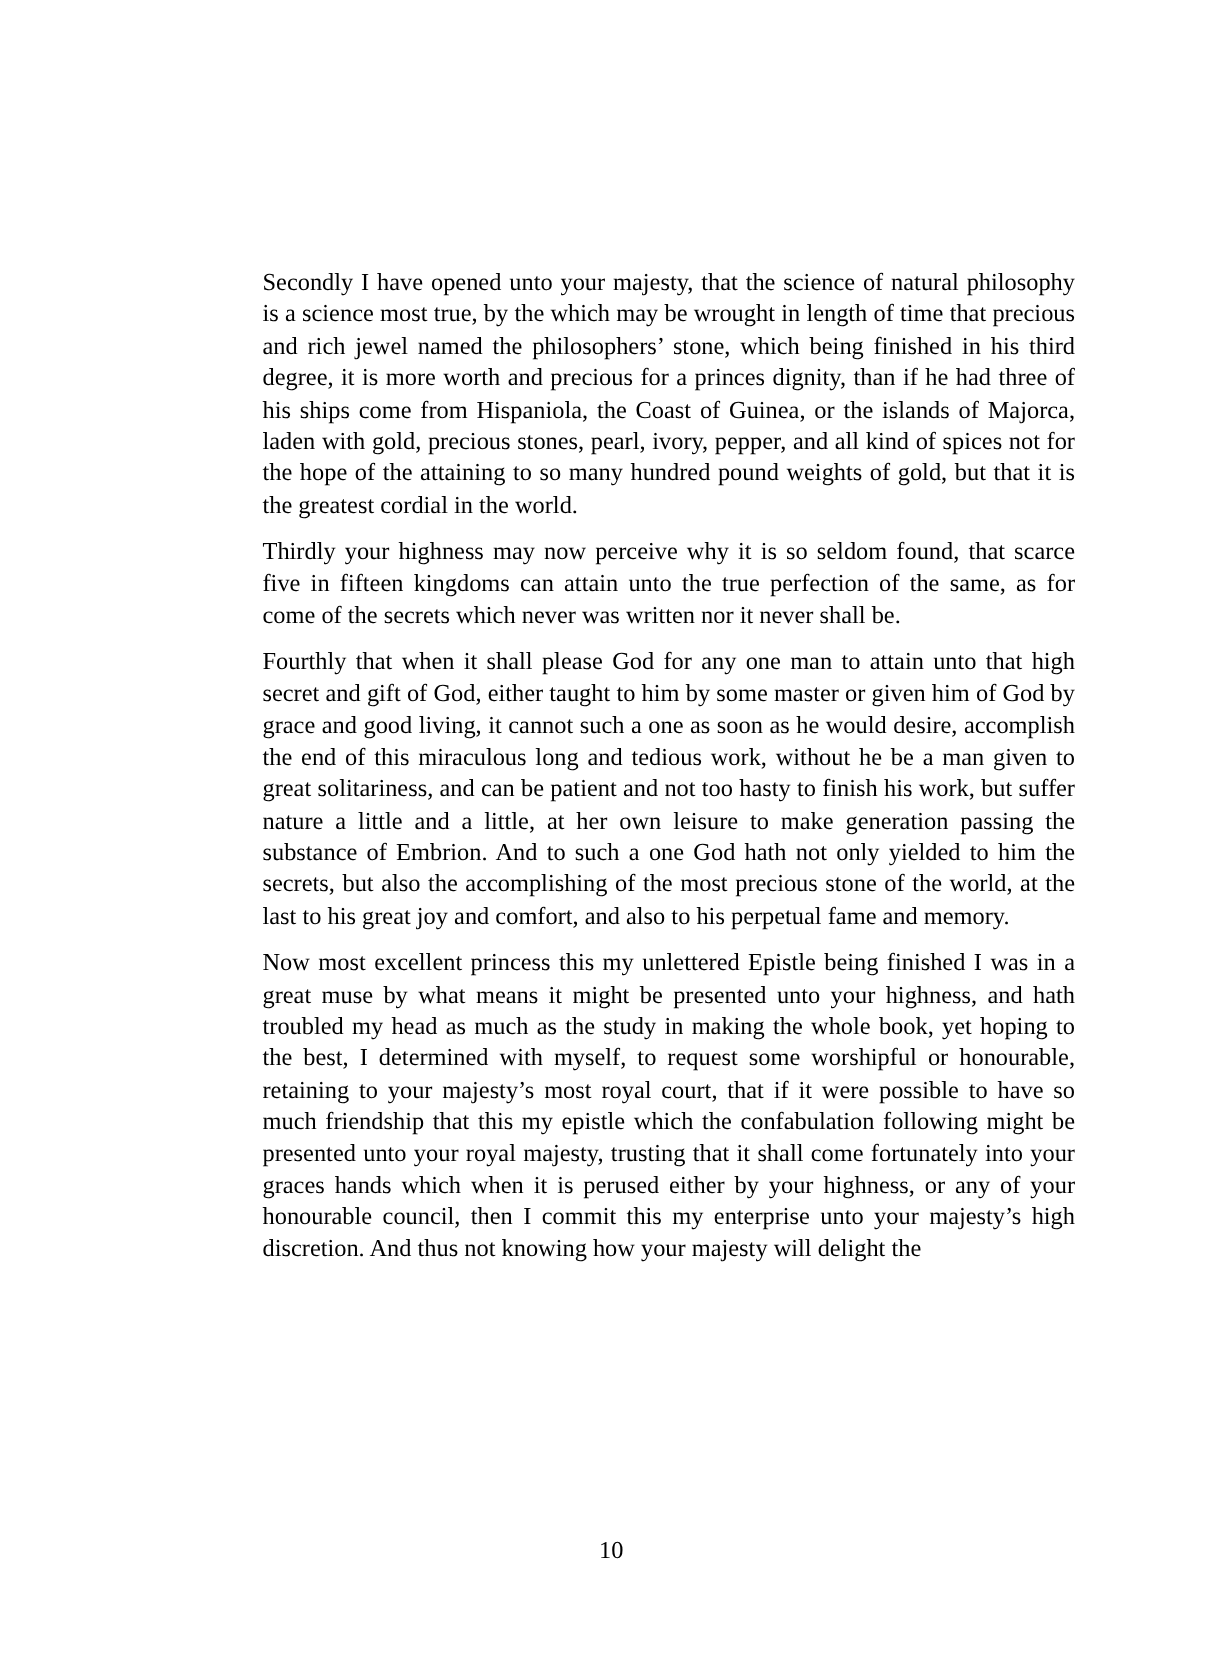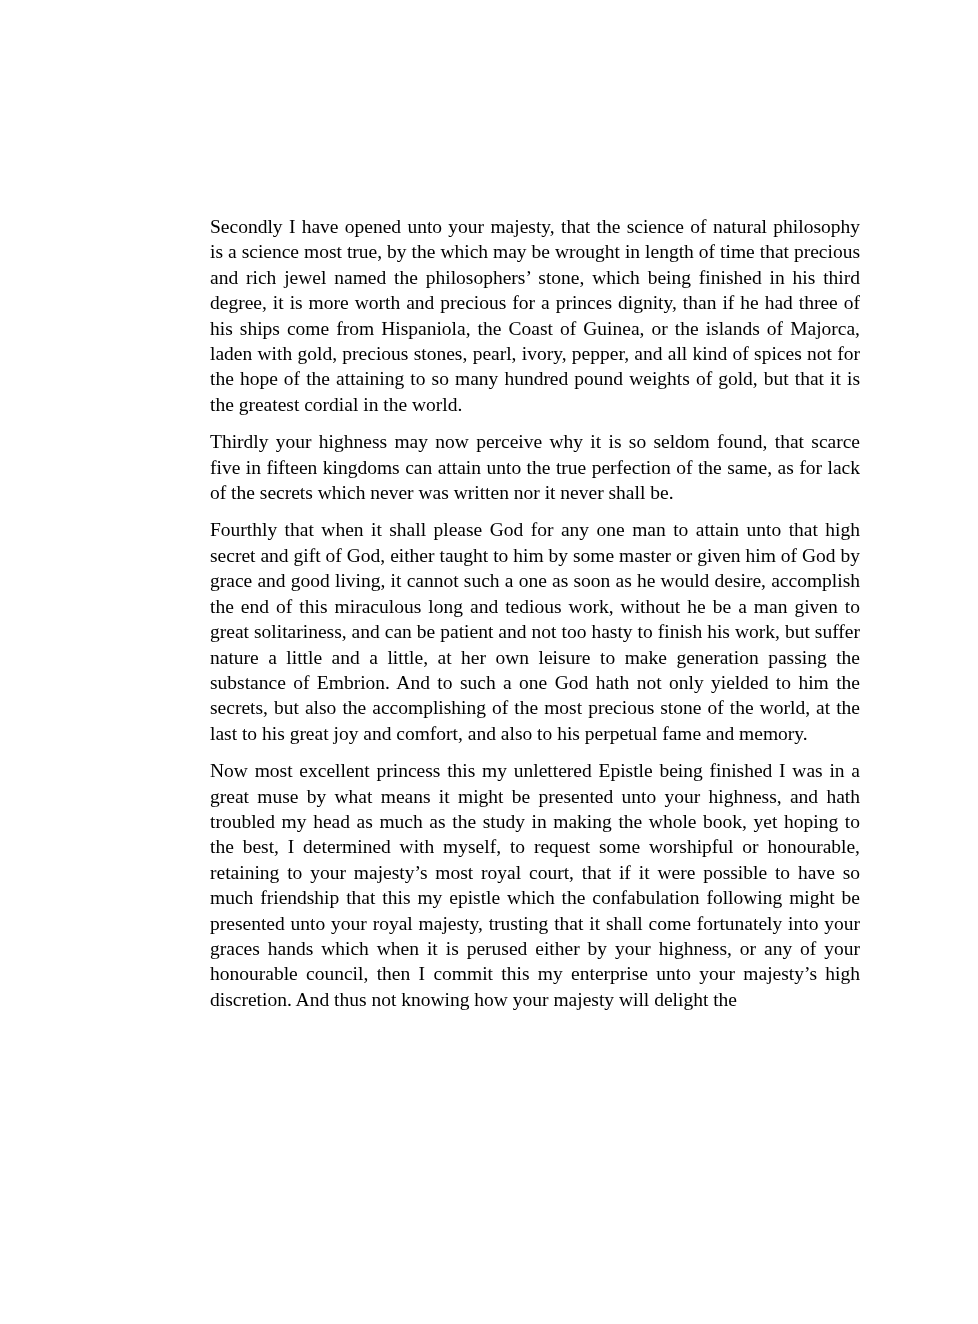--- a/index.html
+++ b/index.html
@@ -50,17 +50,18 @@
     line-height: 25px;
     font-family: "Liberation Serif", serif;
   }
 </style>
 </head>
 <body>
 
 <div class="page">
   <div class="content">
     <p class="para">Secondly I have opened unto your majesty, that the science of natural philosophy is a science most true, by the which may be wrought in length of time that precious and rich jewel named the philosophers’ stone, which being finished in his third degree, it is more worth and precious for a princes dignity, than if he had three of his ships come from Hispaniola, the Coast of Guinea, or the islands of Majorca, laden with gold, precious stones, pearl, ivory, pepper, and all kind of spices not for the hope of the attaining to so many hundred pound weights of gold, but that it is the greatest cordial in the world.</p>
-    <p class="para">Thirdly your highness may now perceive why it is so seldom found, that scarce five in fifteen kingdoms can attain unto the true perfection of the same, as for lack of the secrets which never was written nor it never shall be.</p>
+    <p class="para">Thirdly your highness may now perceive why it is so seldom found, that scarce five in fifteen kingdoms can attain unto the true perfection of the same, as for come of the secrets which never was written nor it never shall be.</p>
     <p class="para">Fourthly that when it shall please God for any one man to attain unto that high secret and gift of God, either taught to him by some master or given him of God by grace and good living, it cannot such a one as soon as he would desire, accomplish the end of this miraculous long and tedious work, without he be a man given to great solitariness, and can be patient and not too hasty to finish his work, but suffer nature a little and a little, at her own leisure to make generation passing the substance of Embrion. And to such a one God hath not only yielded to him the secrets, but also the accomplishing of the most precious stone of the world, at the last to his great joy and comfort, and also to his perpetual fame and memory.</p>
     <p class="para">Now most excellent princess this my unlettered Epistle being finished I was in a great muse by what means it might be presented unto your highness, and hath troubled my head as much as the study in making the whole book, yet hoping to the best, I determined with myself, to request some worshipful or honourable, retaining to your majesty’s most royal court, that if it were possible to have so much friendship that this my epistle which the confabulation following might be presented unto your royal majesty, trusting that it shall come fortunately into your graces hands which when it is perused either by your highness, or any of your honourable council, then I commit this my enterprise unto your majesty’s high discretion. And thus not knowing how your majesty will delight the</p>
   </div>
+  <div class="page-number">10</div>
 </div>
 
 </body></html>

